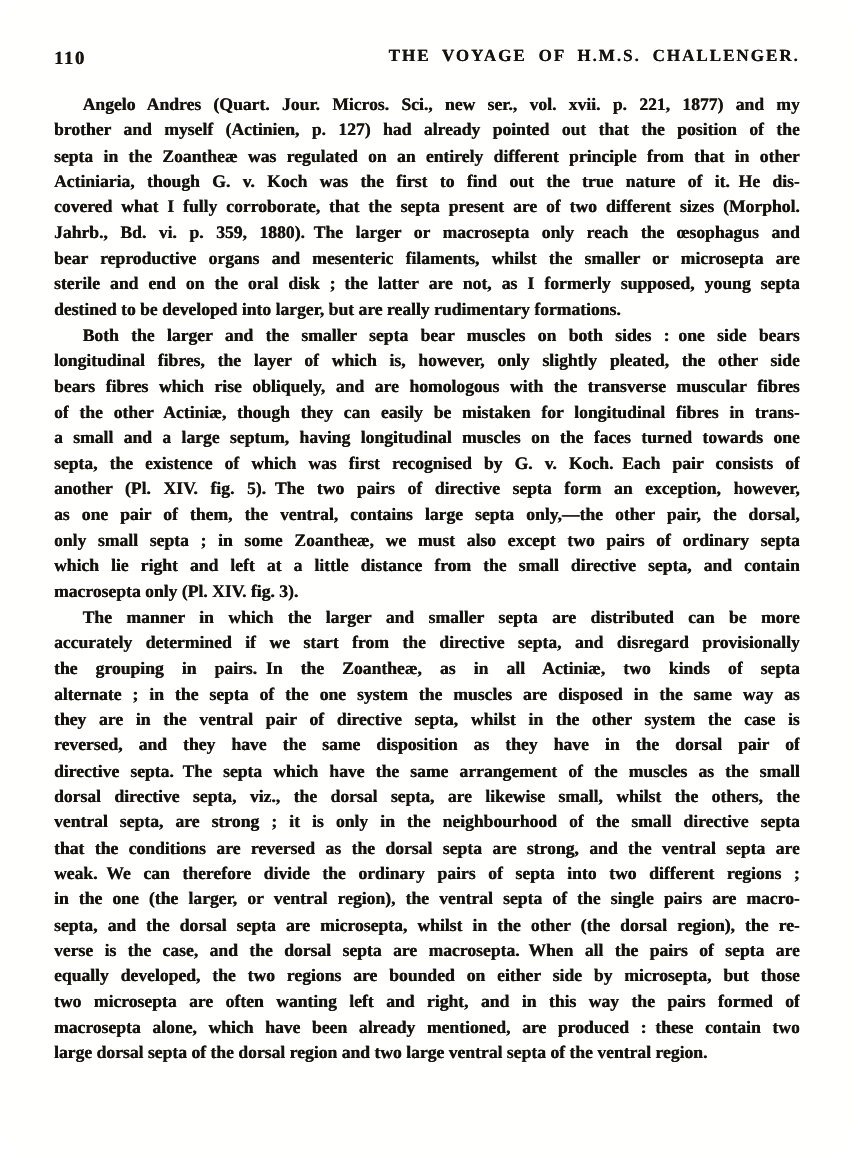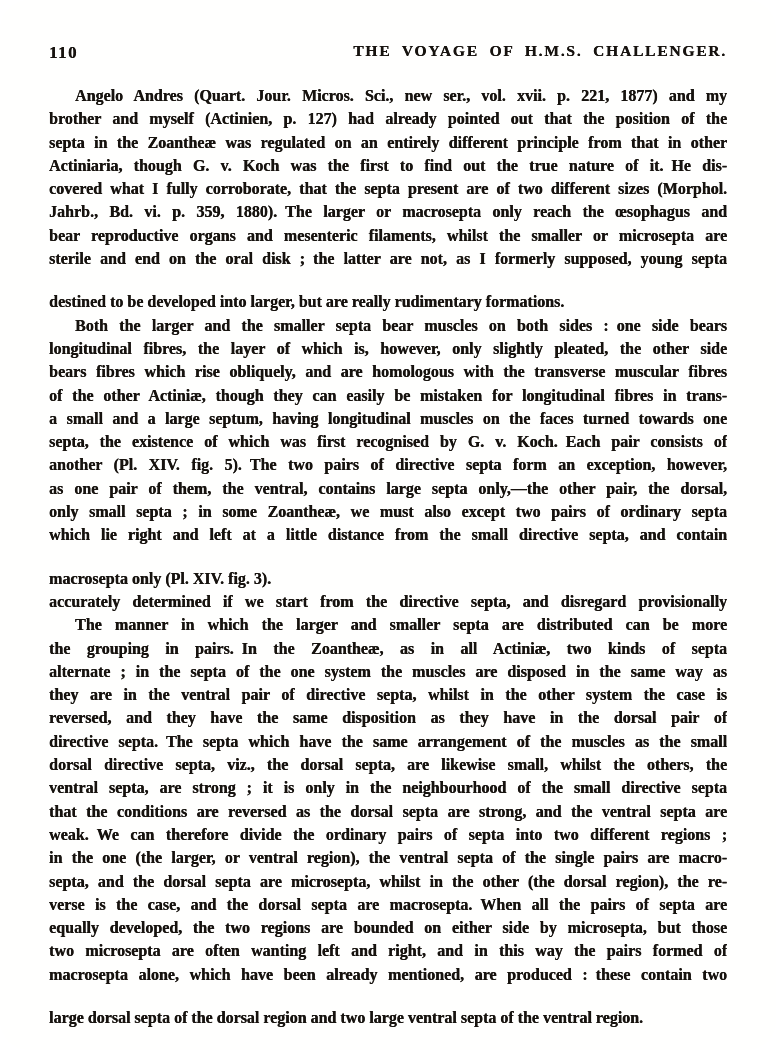--- a/index.html
+++ b/index.html
@@ -54,21 +54,21 @@
     font-size: 16px;
     line-height: 23.3px;
     height: 23.3px;
     overflow: hidden;
     text-align: justify;
     text-align-last: justify;
     text-shadow: 0.35px 0 0 currentColor;
     white-space: normal;
   }
   .line.first { text-indent: 26px; }
-  .line.last  { text-align-last: left; margin-top: 20px; }
+  .line.last  { text-align-last: left; }
 </style>
 </head>
 <body>
 
 <div class="sheet">
   <div class="running-header">
     <span class="page-number">110</span>
     <span class="running-title">THE VOYAGE OF H.M.S. CHALLENGER.</span>
   </div>
 
@@ -91,22 +91,22 @@
         <div class="line">of the other Actiniæ, though they can easily be mistaken for longitudinal fibres in trans-</div>
         <div class="line">a small and a large septum, having longitudinal muscles on the faces turned towards one</div>
         <div class="line">septa, the existence of which was first recognised by G. v. Koch. Each pair consists of</div>
         <div class="line">another (Pl. XIV. fig. 5). The two pairs of directive septa form an exception, however,</div>
         <div class="line">as one pair of them, the ventral, contains large septa only,—the other pair, the dorsal,</div>
         <div class="line">only small septa ; in some Zoantheæ, we must also except two pairs of ordinary septa</div>
         <div class="line">which lie right and left at a little distance from the small directive septa, and contain</div>
         <div class="line last">macrosepta only (Pl. XIV. fig. 3).</div>
       </div>
       <div class="para">
+        <div class="line first">The manner in which the larger and smaller septa are distributed can be more</div>
         <div class="line">accurately determined if we start from the directive septa, and disregard provisionally</div>
-        <div class="line first">The manner in which the larger and smaller septa are distributed can be more</div>
         <div class="line">the grouping in pairs. In the Zoantheæ, as in all Actiniæ, two kinds of septa</div>
         <div class="line">alternate ; in the septa of the one system the muscles are disposed in the same way as</div>
         <div class="line">they are in the ventral pair of directive septa, whilst in the other system the case is</div>
         <div class="line">reversed, and they have the same disposition as they have in the dorsal pair of</div>
         <div class="line">directive septa. The septa which have the same arrangement of the muscles as the small</div>
         <div class="line">dorsal directive septa, viz., the dorsal septa, are likewise small, whilst the others, the</div>
         <div class="line">ventral septa, are strong ; it is only in the neighbourhood of the small directive septa</div>
         <div class="line">that the conditions are reversed as the dorsal septa are strong, and the ventral septa are</div>
         <div class="line">weak. We can therefore divide the ordinary pairs of septa into two different regions ;</div>
         <div class="line">in the one (the larger, or ventral region), the ventral septa of the single pairs are macro-</div>

